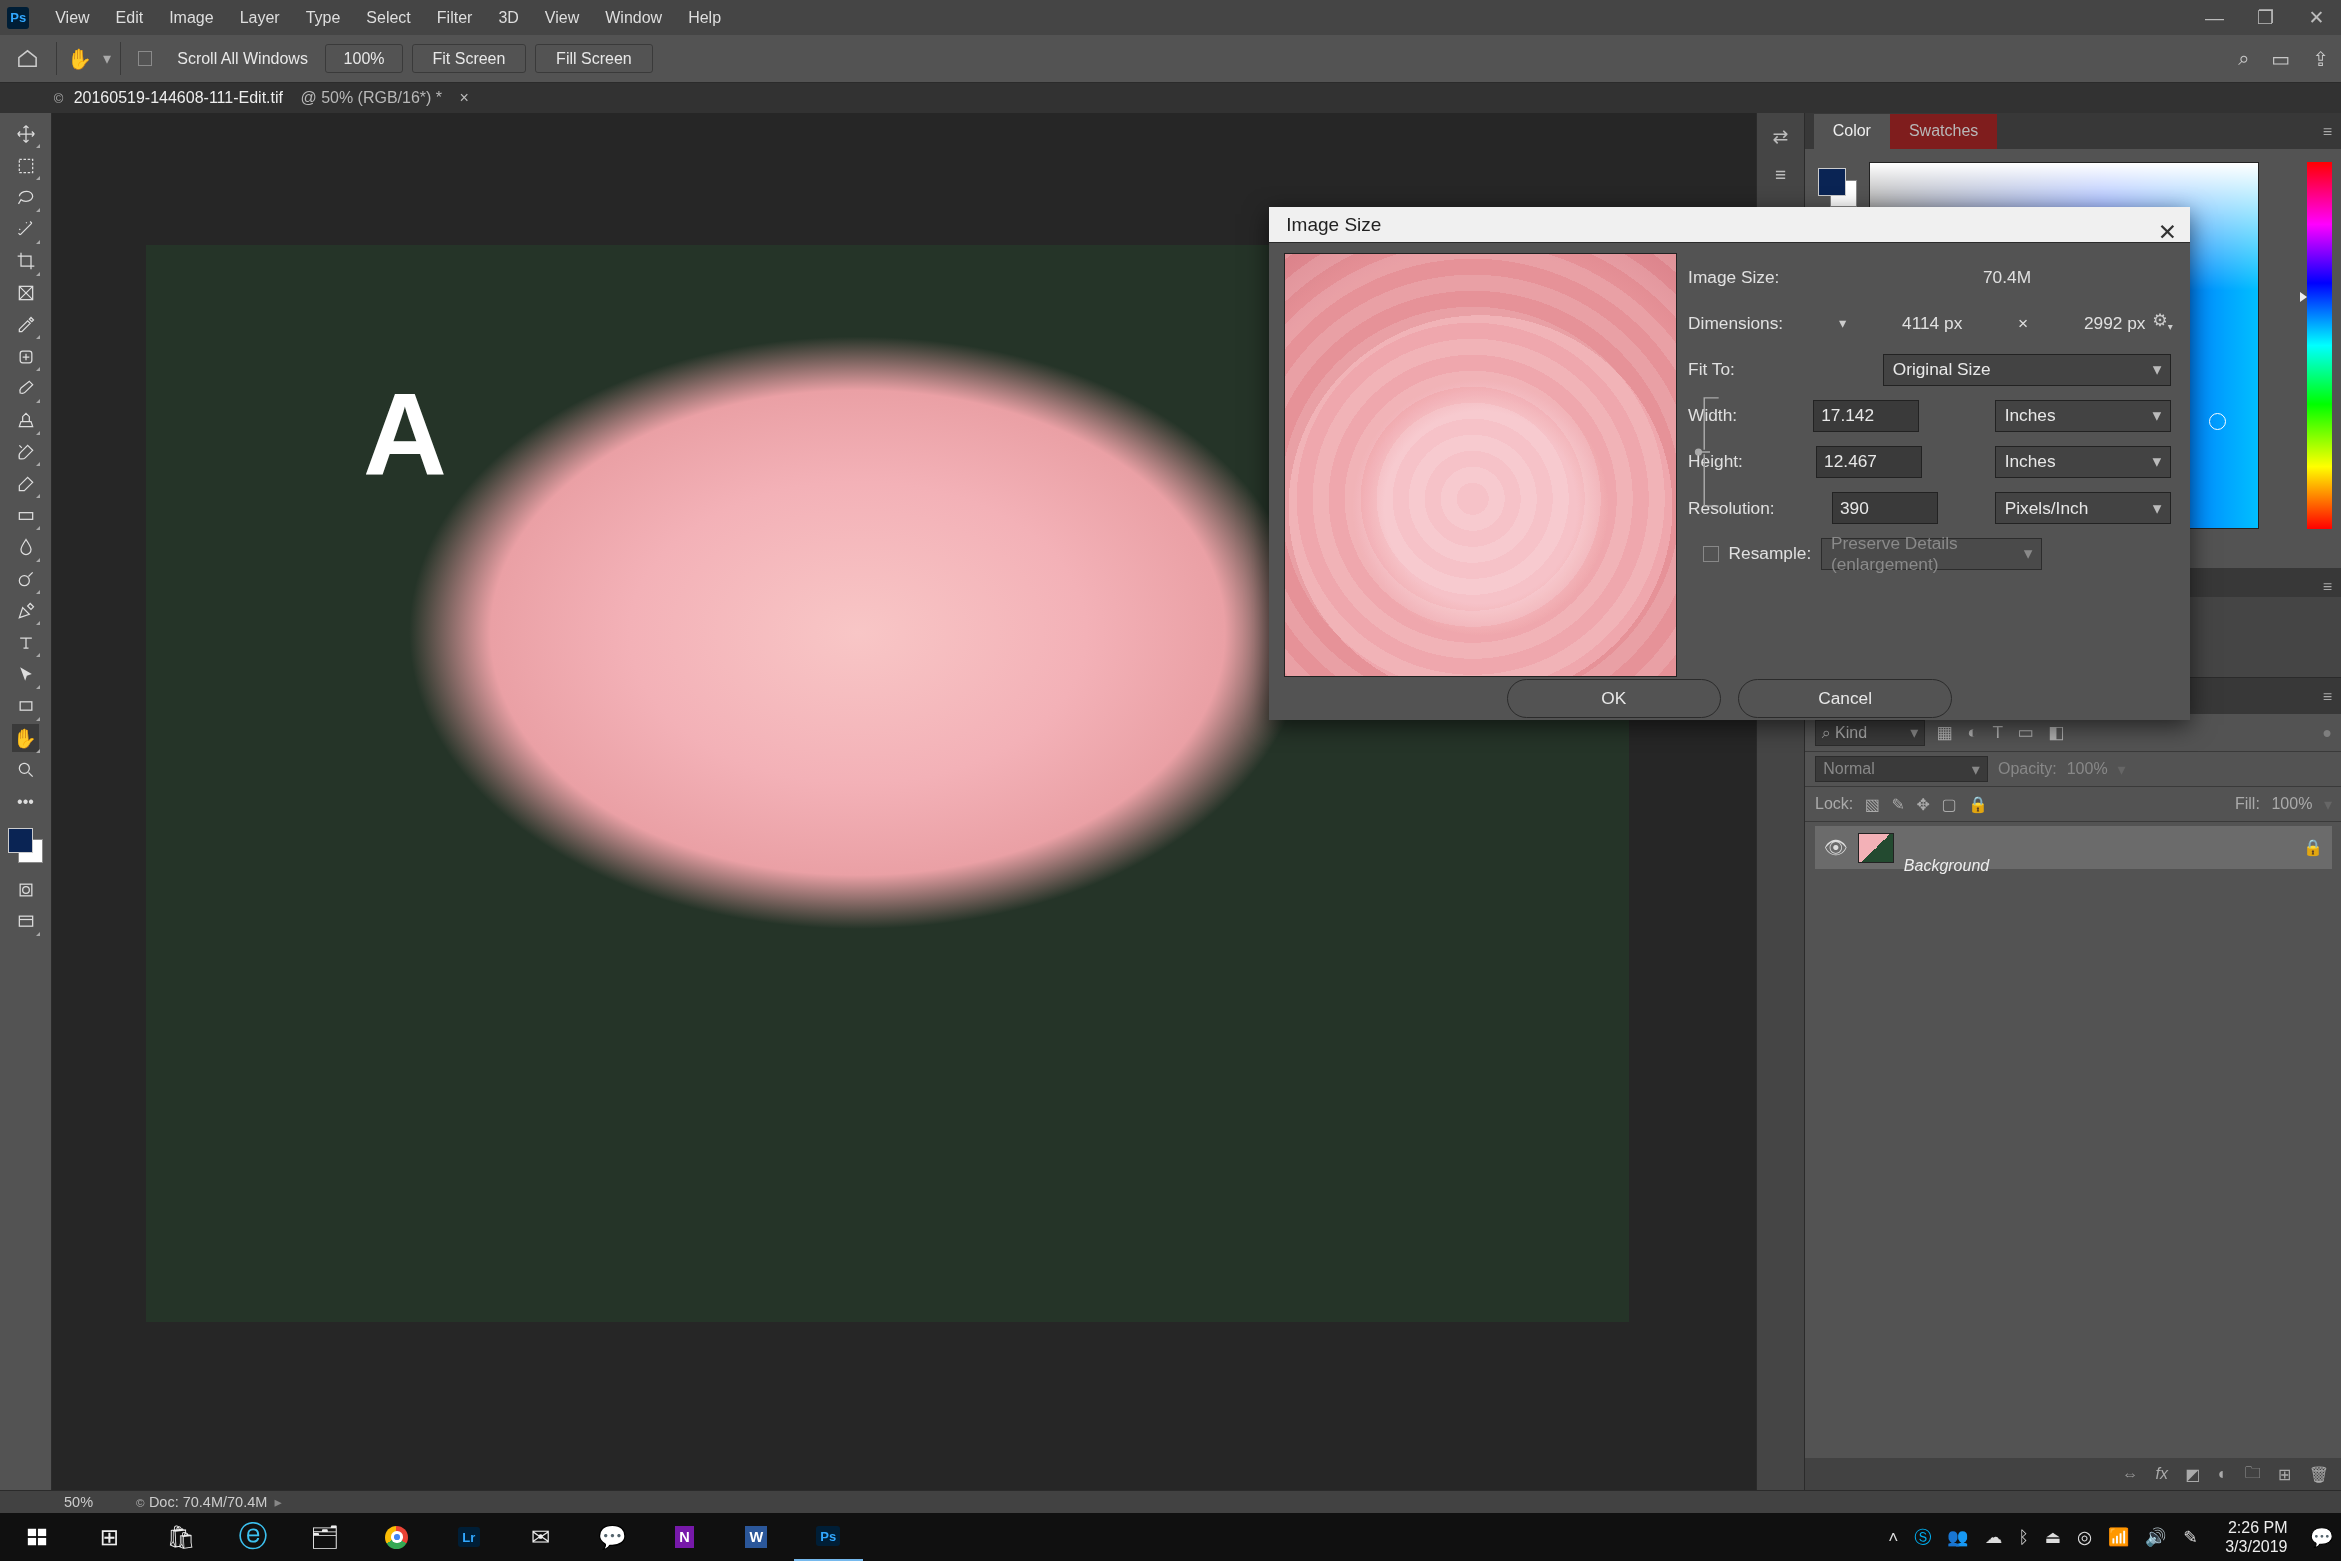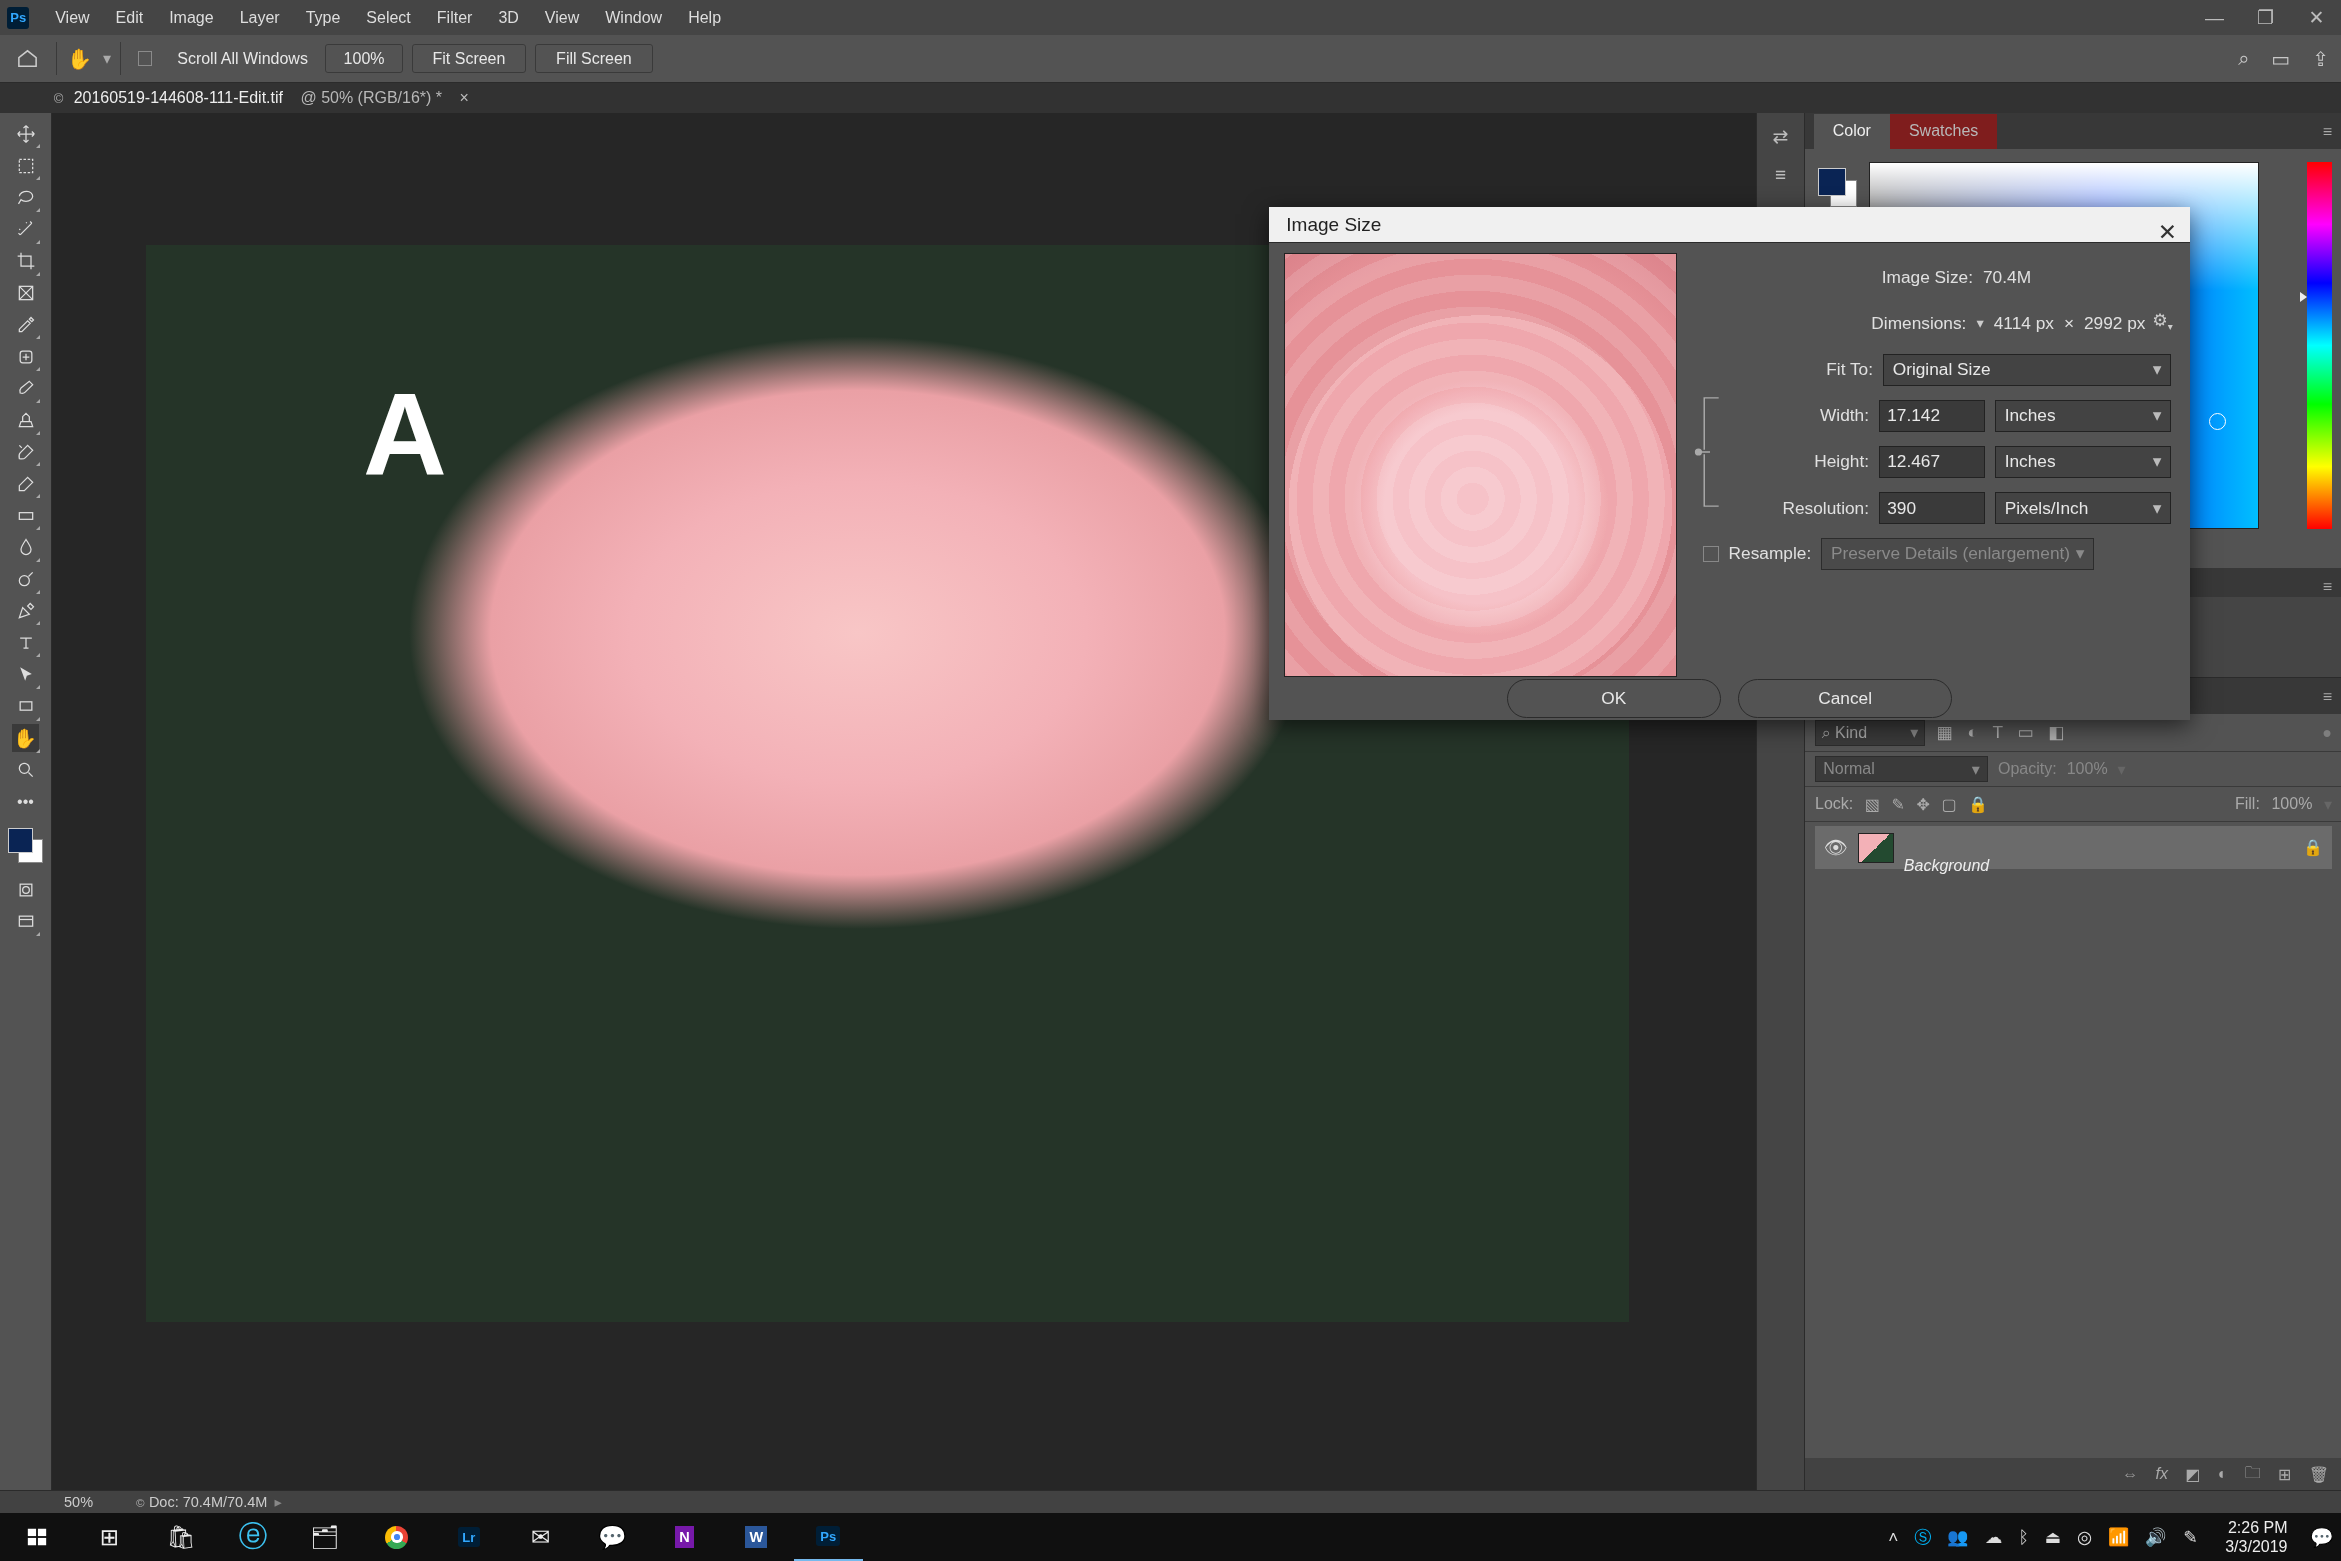--- a/index.html
+++ b/index.html
@@ -91,31 +91,31 @@
 
 .status-bar { height:23px; background:#424242; display:flex; align-items:center; padding-left:64px; gap:43px; font-size:14.5px; color:#ccc; border-top:0.7px solid #2b2b2b;}
 
 .dialog { position:absolute; top:207px; left:1269px; width:921px; height:513px; background:#535353; box-shadow:0 5.8px 23px rgba(0,0,0,.6); display:flex; flex-direction:column; color:#e0e0e0; font-size:17.3px; z-index:100;}
 .dialog-title { height:51px; background:#f0f0f0; color:#222; display:flex; align-items:center; padding:0 17.3px; font-size:19px; position:relative; border-bottom:0.7px solid #2b2b2b;}
 .dialog-title .close { position:absolute; right:13px; top:11.6px; font-size:23px; color:#333; }
 .dialog-body { flex:1; display:flex; }
 .dlg-preview { width:393px; height:424px; margin:10px 0 0 14.5px; background:radial-gradient(circle at 50% 60%, #f7c7cc 0 30%, #f1aeb3 40% 60%, #e89aa0 60% 80%, #de8b92 100%); border:0.7px solid #222; position:relative; overflow:hidden;}
 .dlg-preview::before { content:""; position:absolute; inset:0; background:repeating-radial-gradient(circle at 48% 58%, rgba(0,0,0,.08) 0 16px, rgba(255,255,255,.06) 16px 32px); mix-blend-mode:overlay;}
 .dlg-fields { flex:1; padding:14.5px 19px 0 11.6px; display:flex; flex-direction:column; gap:7.2px; }
-.dlg-row { display:flex; align-items:center; justify-content:flex-end; gap:10px; height:39px; }
+.dlg-row { display:flex; align-items:center; justify-content:space-between; gap:10px; height:39px; }
 .dlg-row .lbl { text-align:right; flex:0 0 auto; color:#e0e0e0; }
 .dlg-row .val { width:188px; color:#e0e0e0; }
 .dlg-row .caret { color:#ccc; font-size:14.5px;}
 .dlg-input { width:106px; height:32px; background:#3a3a3a; border:0.7px solid #222; color:#e8e8e8; display:flex; align-items:center; padding:0 7.2px;}
 .dlg-select { width:176px; height:32px; background:#434343; border:0.7px solid #222; color:#e8e8e8; display:flex; align-items:center; padding:0 8.7px; position:relative;}
 .dlg-select.fit { width:288px; }
 .dlg-select .sel-caret { position:absolute; right:8.7px; color:#bbb;}
 .resample-row { display:flex; align-items:center; gap:10px; margin-top:2.9px;}
 .resample-row .cb { width:16px; height:16px; border:0.7px solid #888; background:#535353;}
-.resample-row .sel-dis { width:273px; height:32px; background:#4a4a4a; color:#8a8a8a; border:0.7px solid #2c2c2c; display:flex; align-items:center; padding:0 8.7px;}
+.resample-row .sel-dis { width:221px; height:32px; background:#4a4a4a; color:#8a8a8a; border:0.7px solid #2c2c2c; display:flex; align-items:center; padding:0 8.7px;}
 .link-bracket { position:absolute; left:425px; top:152px; width:32px; height:114px; }
 .link-bracket svg { width:32px; height:114px; stroke:#aaa; stroke-width:2; fill:none;}
 .dialog-buttons { height:61px; display:flex; align-items:center; justify-content:center; gap:17.3px; }
 .dialog-buttons .dbtn { width:214px; height:39px; border:0.7px solid #2b2b2b; border-radius:20px; display:flex; align-items:center; justify-content:center; color:#e8e8e8; background:#535353;}
 .gear-icon { position:absolute; right:17.3px; top:67px; color:#ccc; font-size:17.3px;}
 
 .taskbar { position:absolute; left:0; bottom:0; width:2342px; height:48px; background:#101010; display:flex; align-items:center; }
 .taskbar .tb-left { display:flex; align-items:center; gap:2.9px; padding-left:2.9px;}
 .taskbar .tb-btn { width:69px; height:48px; display:flex; align-items:center; justify-content:center; color:#eee; font-size:23px;}
 .taskbar .tb-btn.active { border-bottom:2.9px solid #76b9ed;}

